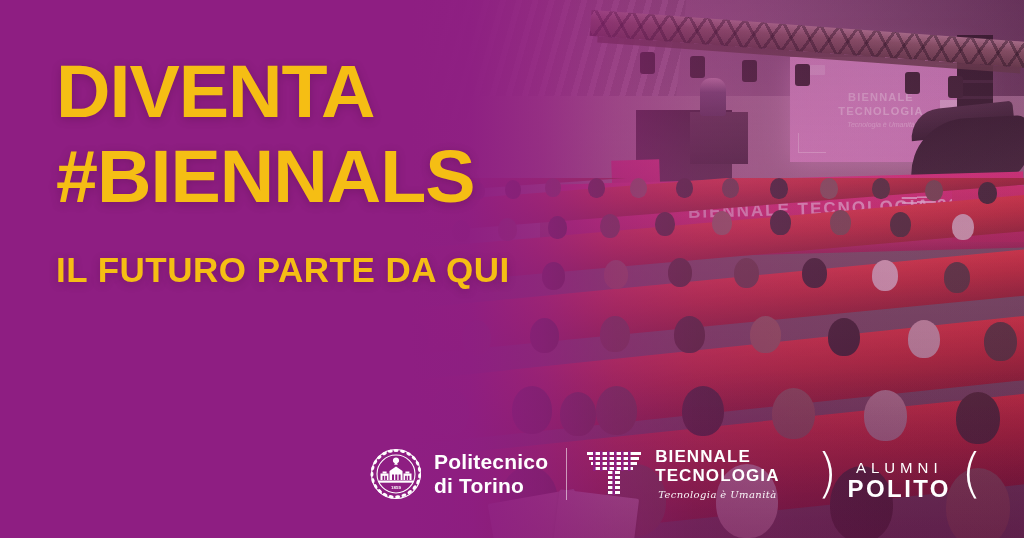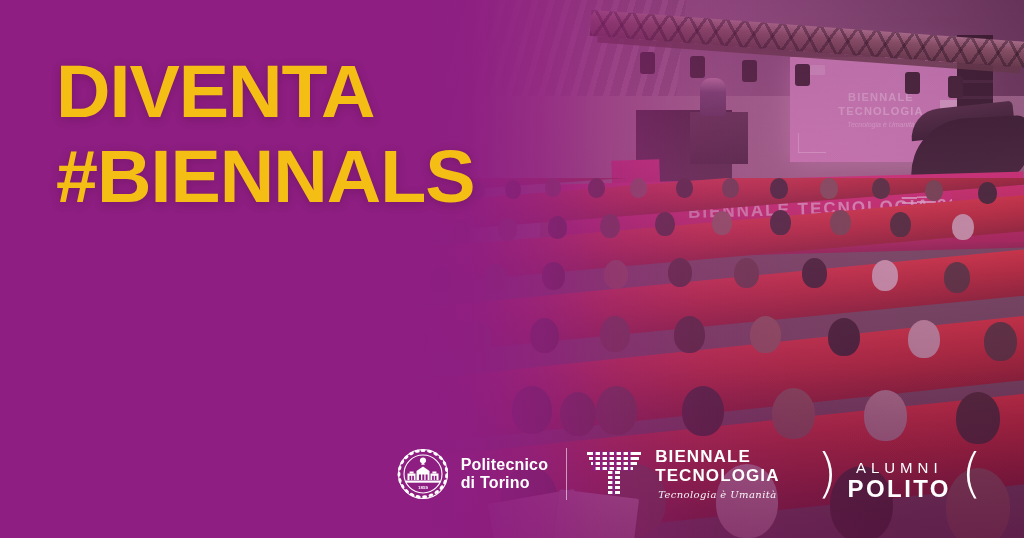--- a/index.html
+++ b/index.html
@@ -183,21 +183,21 @@
   
   .logos{
     position:absolute;right:24px;bottom:28px;z-index:7;
     display:flex;align-items:center;gap:0;height:72px;
   }
   .logo-block{display:flex;align-items:center;padding:0 18px;height:100%;}
   .divider{width:1px;height:52px;background:rgba(255,255,255,.55);}
 
   .crest{position:relative;width:54px;height:54px;flex:0 0 auto;}
   .crest svg{display:block;}
-  .poli-text{color:#fff;font-weight:800;font-size:16px;line-height:1.12;margin-left:11px;letter-spacing:.2px;}
+  .poli-text{color:#fff;font-weight:800;font-size:21px;line-height:1.12;margin-left:11px;letter-spacing:.2px;}
 
   .bt-mark{position:relative;width:58px;height:50px;flex:0 0 auto;}
   .bt-text{margin-left:12px;color:#fff;}
   .bt-t1{font-size:17px;font-weight:700;letter-spacing:1.1px;line-height:1.1;}
   .bt-t2{font-size:17px;font-weight:700;letter-spacing:1.1px;line-height:1.1;}
   .bt-t3{font-size:10px;font-style:italic;font-family:"DejaVu Serif",serif;
          letter-spacing:.4px;margin-top:3px;opacity:.95;text-align:center;}
 
   .alumni{display:flex;align-items:center;color:#fff;gap:10px;}
   .paren{font-size:54px;line-height:1;font-weight:300;font-family:"DejaVu Sans",sans-serif;}
@@ -339,20 +339,21 @@
     <div class="grade"></div>
     <div class="grade2"></div>
     <div class="bottom-vig"></div>
   </div>
 
   <div class="purple-wash"></div>
 
   <div class="copy">
     <div class="h-line">DIVENTA</div>
     <div class="h-line two">#BIENNALS</div>
+    <div class="sub">IL FUTURO PARTE DA QUI</div>
   </div>
 
   <div class="logos">
 
     <div class="logo-block">
       <div class="crest">
         <svg width="54" height="54" viewBox="0 0 54 54" aria-hidden="true">
           <g fill="none" stroke="#ffffff" stroke-width="1.1">
             <circle cx="27" cy="27" r="24.5"></circle>
             <circle cx="27" cy="27" r="19"></circle>

